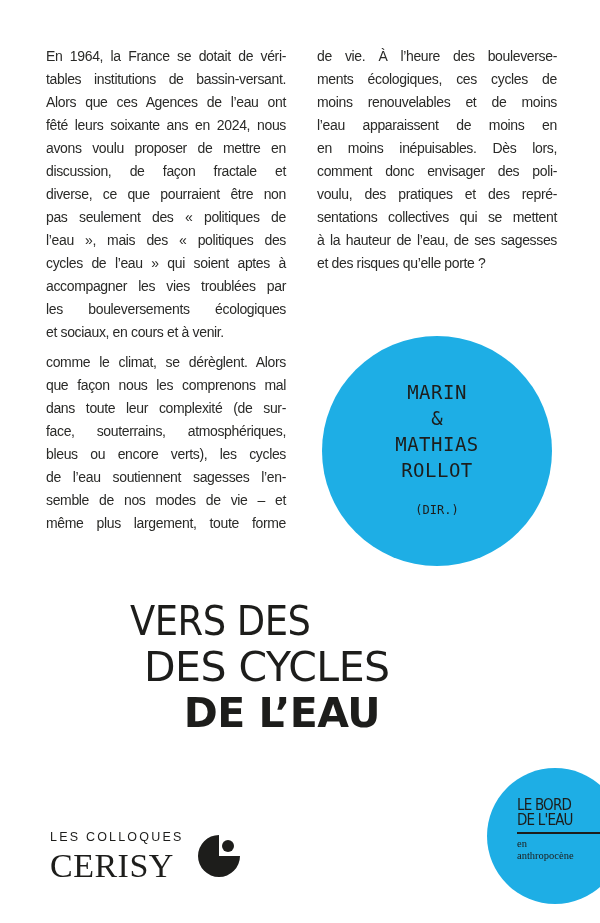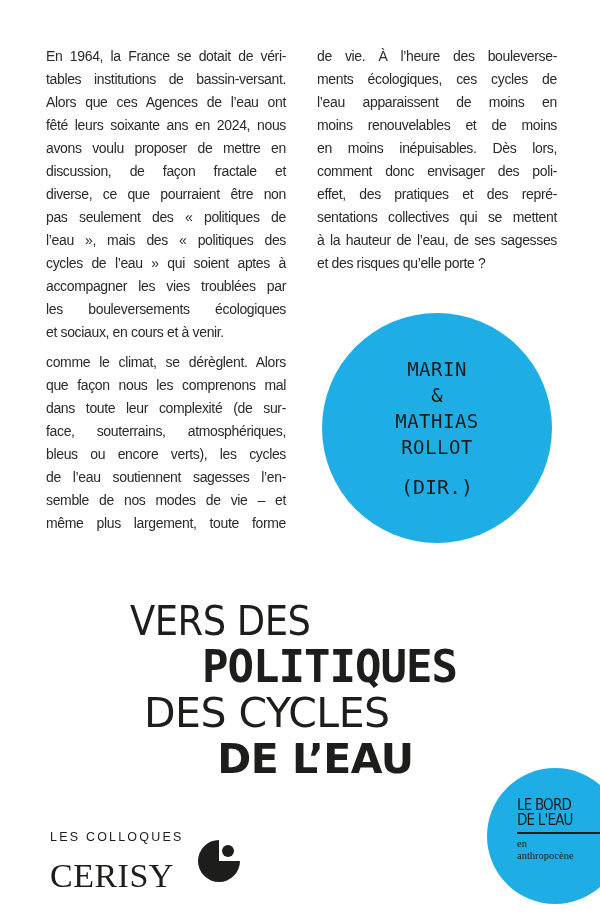--- a/index.html
+++ b/index.html
@@ -13,46 +13,46 @@
     font-size: 14px; line-height: 23px; color: #2a2a28;
     text-align: justify; letter-spacing: -0.35px;
   }
   .col .para + .para { margin-top: 7px; }
   .col-left { left: 46px; }
   .col-right { left: 317px; top: 45px; width: 240px; }
   .line { display: block; text-align: justify; text-align-last: justify; white-space: nowrap; }
   .line.last { text-align-last: left; }
 
   .authors-circle {
-    position: absolute; left: 322px; top: 313px; width: 230px; height: 230px;
+    position: absolute; left: 322px; top: 336px; width: 230px; height: 230px;
     border-radius: 50%; background: #1eaee5;
     display: flex; flex-direction: column; align-items: center; justify-content: center;
     font-family: "DejaVu Sans Mono", monospace; color: #1d1d1b;
   }
   .authors-circle .a-line { font-size: 19px; line-height: 26px; letter-spacing: 0.5px; }
   .authors-circle .a-amp { font-size: 19px; line-height: 26px; }
-  .authors-circle .a-dir { font-size: 20px; line-height: 26px; margin-top: 14px; }
+  .authors-circle .a-dir { font-size: 12px; line-height: 26px; margin-top: 14px; }
 
   .title {
     position: absolute; left: 130px; top: 598px;
     font-family: "DejaVu Sans", sans-serif; color: #1d1d1b;
   }
   .title .t { display: block; white-space: nowrap; font-size: 41px; line-height: 46px; letter-spacing: -0.5px; }
   .title .t1 { margin-left: 0; font-weight: normal; font-stretch: condensed; }
   .title .t2 { margin-left: 72px; font-family: "DejaVu Sans Mono", monospace; font-weight: bold; font-size: 44px; letter-spacing: -1px; }
   .title .t3 { margin-left: 14px; font-weight: normal; }
   .title .t4 { margin-left: 44px; font-weight: bold; text-align: center; }
 
   .cerisy {
     position: absolute; left: 50px; top: 830px;
     display: flex; align-items: center; text-align: right;
   }
   .cerisy .texts { display: flex; flex-direction: column; align-items: flex-start; }
   .cerisy .les { font-family: "Liberation Sans", sans-serif; font-size: 12.5px; letter-spacing: 2.2px; color: #1d1d1b; line-height: 14px; }
-  .cerisy .name { font-family: "Liberation Serif", serif; font-size: 34px; letter-spacing: 0.5px; color: #1d1d1b; line-height: 32px; margin-top: 16px; }
+  .cerisy .name { font-family: "Liberation Serif", serif; font-size: 34px; letter-spacing: 0.5px; color: #1d1d1b; line-height: 32px; margin-top: 6px; }
   .cerisy-logo { margin-left: 14px; width: 42px; height: 42px; }
 
   .bord-circle {
     position: absolute; left: 487px; top: 768px; width: 136px; height: 136px;
     border-radius: 50%; background: #1eaee5; overflow: hidden;
   }
   .bord-inner { position: absolute; left: 30px; top: 30px; color: #1d1d1b; }
   .bord-title { font-family: "DejaVu Sans", sans-serif; font-weight: normal; font-size: 15px; line-height: 15px; letter-spacing: -0.8px; font-stretch: condensed; }
   .bord-rule { width: 120px; height: 2px; background: #1d1d1b; margin-top: 4px; margin-bottom: 4px; }
   .bord-sub { font-family: "Liberation Serif", serif; font-size: 10.5px; line-height: 12px; }
@@ -85,42 +85,41 @@
     <span class="line">de l’eau soutiennent sagesses l’en-</span>
     <span class="line">semble de nos modes de vie – et</span>
     <span class="line">même plus largement, toute forme</span>
   </div>
 </div>
 
 <div class="col col-right">
   <div class="para">
     <span class="line">de vie. À l’heure des bouleverse-</span>
     <span class="line">ments écologiques, ces cycles de</span>
+    <span class="line">moins renouvelables et de moins</span>
     <span class="line">l’eau apparaissent de moins en</span>
-    <span class="line">moins renouvelables et de moins</span>
     <span class="line">en moins inépuisables. Dès lors,</span>
     <span class="line">comment donc envisager des poli-</span>
-    <span class="line">effet, des pratiques et des repré-</span>
+    <span class="line">voulu, des pratiques et des repré-</span>
     <span class="line">sentations collectives qui se mettent</span>
     <span class="line">à la hauteur de l’eau, de ses sagesses</span>
     <span class="line last">et des risques qu’elle porte ?</span>
   </div>
 </div>
 
 <div class="authors-circle">
   <span class="a-line">MARIN</span>
   <span class="a-amp">&amp;</span>
   <span class="a-line">MATHIAS</span>
   <span class="a-line">ROLLOT</span>
   <span class="a-dir">(DIR.)</span>
 </div>
 
 <div class="title">
   <span class="t t1">VERS DES</span>
-  <span class="t t2">POLITIQUES</span>
   <span class="t t3">DES CYCLES</span>
   <span class="t t4">DE L’EAU</span>
 </div>
 
 <div class="cerisy">
   <div class="texts">
     <span class="les">LES COLLOQUES</span>
     <span class="name">CERISY</span>
   </div>
   <svg class="cerisy-logo" viewBox="0 0 42 42">

